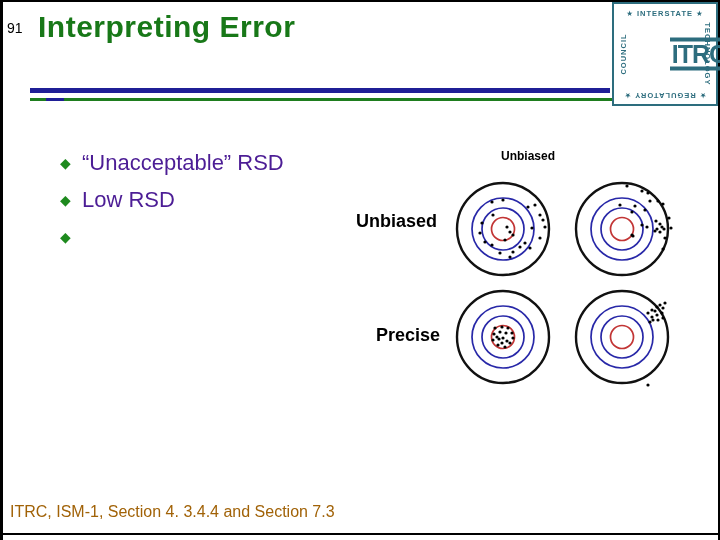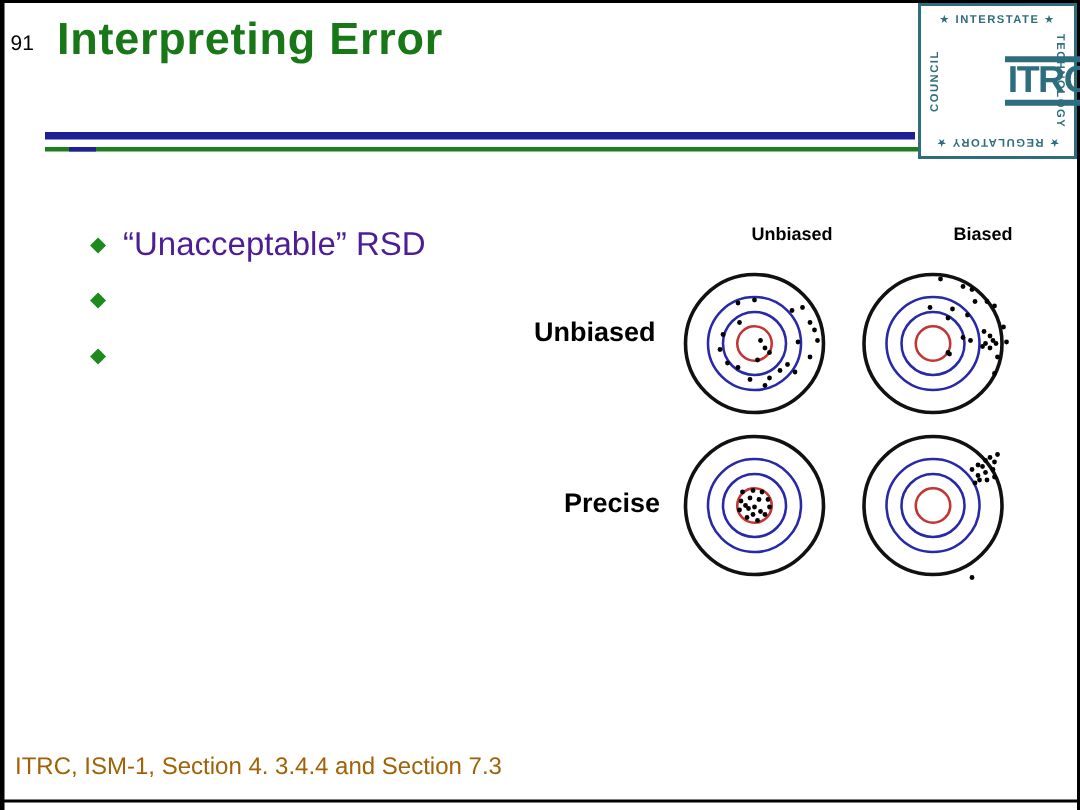--- a/index.html
+++ b/index.html
@@ -74,28 +74,28 @@
     </div>
   </div>
 
   <div class="abs bullets">
     <div class="bullet-row">
       <span class="bullet-icon">◆</span>
       <span class="bullet-text">“Unacceptable” RSD</span>
     </div>
     <div class="bullet-row">
       <span class="bullet-icon">◆</span>
+      <span class="bullet-text">Low RSD</span>
     </div>
     <div class="bullet-row">
       <span class="bullet-icon">◆</span>
     </div>
   </div>
 
   <div class="abs col-header col-unbiased">Unbiased</div>
-  <div class="abs col-header col-biased">Biased</div>
   <div class="abs row-label row-imprecise">Unbiased</div>
   <div class="abs row-label row-precise">Precise</div>
 
   <svg id="bullseye-svg" class="abs bullseye-svg" width="280" height="240" viewBox="440 160 280 240">
       <g>
         <circle cx="503" cy="229" r="46" fill="none" stroke="#111111" stroke-width="2.4"></circle>
         <circle cx="503" cy="229" r="31" fill="none" stroke="#2828a8" stroke-width="1.7"></circle>
         <circle cx="503" cy="229" r="21" fill="none" stroke="#2828a8" stroke-width="1.7"></circle>
         <circle cx="503" cy="229" r="11.5" fill="none" stroke="#c23535" stroke-width="1.7"></circle>
         <circle cx="492" cy="202" r="1.6" fill="#000000"></circle>

